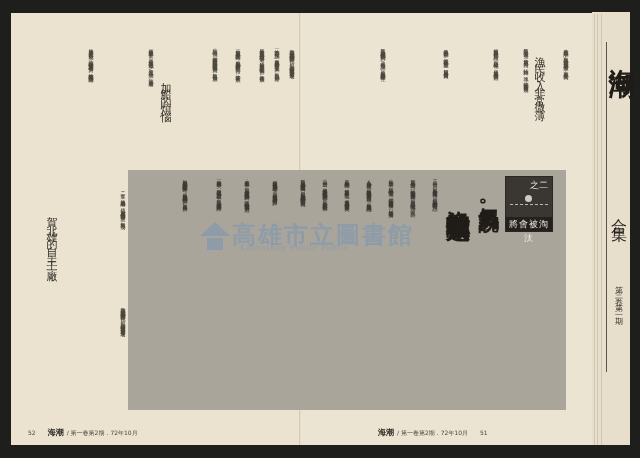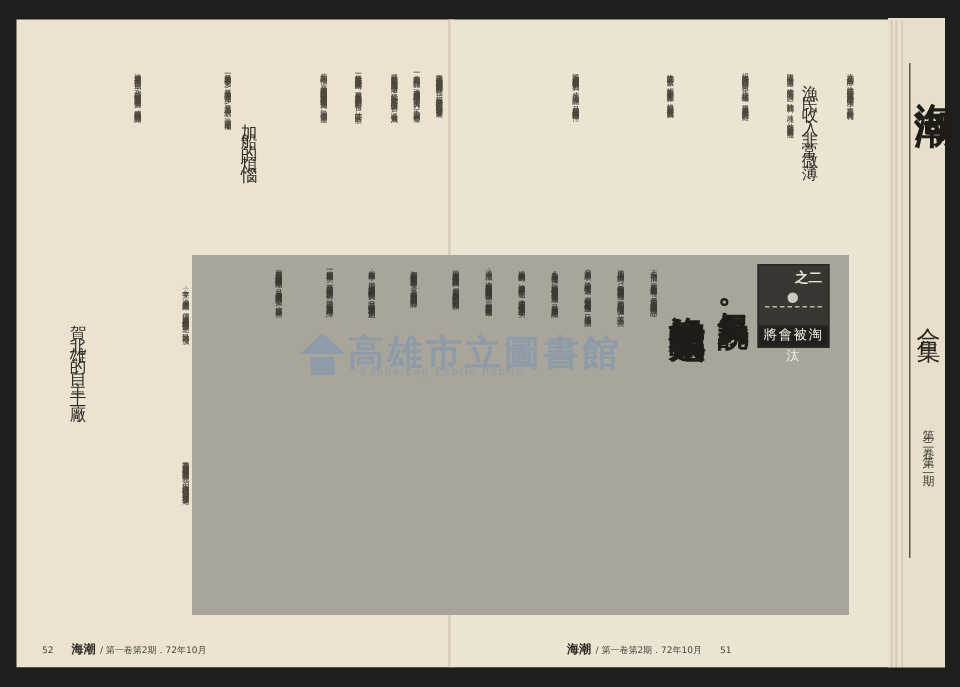--- a/index.html
+++ b/index.html
@@ -13,21 +13,21 @@
   .col{position:absolute;writing-mode:vertical-rl;font-size:5px;line-height:7px;color:#4b463d;letter-spacing:0.5px;overflow:hidden;}
   .heading{position:absolute;writing-mode:vertical-rl;color:#2f2b24;font-size:11px;letter-spacing:2px;}
   .grey-box{position:absolute;left:128px;top:170px;width:438px;height:240px;background:#a9a59b;}
   .grey-box .col{color:#3b3832;}
   .big-title{position:absolute;writing-mode:vertical-rl;font-family:"DejaVu Sans",sans-serif;font-weight:bold;color:#201d18;}
   #title-1{left:478px;top:192px;font-size:21px;line-height:22px;letter-spacing:1px;}
   #title-2{left:445px;top:192px;font-size:24px;line-height:25px;letter-spacing:1px;}
   .badge{position:absolute;left:505px;top:176px;width:46px;height:54px;background:#3a3733;border:1px solid #2a2724;}
   .badge .sun{position:absolute;left:19px;top:18px;width:7px;height:7px;border-radius:50%;background:#cfcac0;}
   .badge .wave{position:absolute;left:4px;top:27px;width:38px;height:2px;border-top:1px dashed #bdb8ae;}
-  .badge .num{position:absolute;left:24px;top:2px;color:#e8e3d8;font-size:9px;font-weight:bold;font-family:"DejaVu Sans",sans-serif;}
+  .badge .num{position:absolute;left:24px;top:2px;color:#e8e3d8;font-size:9px;font-weight:normal;font-family:"DejaVu Sans",sans-serif;}
   .badge .label{position:absolute;left:0;bottom:0;width:100%;height:14px;background:#23201d;color:#efeae0;font-size:9px;text-align:center;line-height:14px;font-family:"DejaVu Sans",sans-serif;letter-spacing:1px;}
   .footer{position:absolute;font-size:6px;color:#4a453c;white-space:nowrap;font-family:"DejaVu Sans",sans-serif;}
   .footer b{font-size:8px;color:#2c2822;margin-right:3px;}
   .cover-title{position:absolute;left:606px;top:42px;width:22px;height:330px;border-left:1px solid #5a554b;}
   .cover-big{position:absolute;left:605px;top:48px;writing-mode:vertical-rl;font-size:26px;font-weight:bold;color:#1f1c18;letter-spacing:4px;font-family:"DejaVu Sans",sans-serif;}
   .cover-sub{position:absolute;left:608px;top:205px;writing-mode:vertical-rl;font-size:16px;color:#2a2620;letter-spacing:2px;}
   .cover-date{position:absolute;left:612px;top:280px;writing-mode:vertical-rl;font-size:8px;color:#3a362e;letter-spacing:6px;}
   .watermark{position:absolute;left:198px;top:212px;height:45px;display:flex;align-items:center;gap:0;opacity:0.45;}
   .watermark .logo{width:34px;height:34px;position:relative;}
   .watermark .logo:before{content:"";position:absolute;left:2px;top:4px;border-left:15px solid transparent;border-right:15px solid transparent;border-bottom:14px solid #6e8fb9;}

